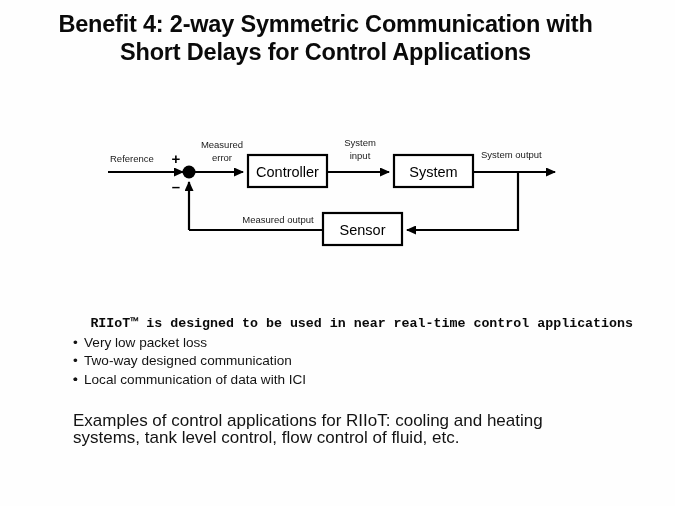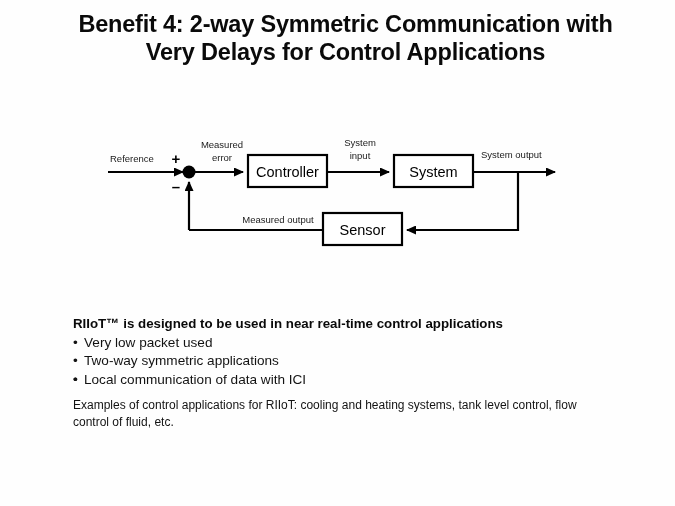--- a/index.html
+++ b/index.html
@@ -16,21 +16,21 @@
     position: relative;
     width: 675px;
     height: 506px;
     background: #fefefe;
     overflow: hidden;
   }
 
   
   #slide-title {
     position: absolute;
-    left: 28px;
+    left: 8px;
     top: 10px;
     width: 635px;
     text-align: center;
     font-family: "Liberation Sans", sans-serif;
     font-weight: bold;
     font-size: 23.5px;
     line-height: 28px;
     letter-spacing: -0.2px;
     color: #0a0a0a;
   }
@@ -78,26 +78,27 @@
   }
 
   
   #body-text {
     position: absolute;
     left: 73px;
     top: 314px;
     width: 560px;
   }
   #lead-line {
-    font-family: Liberation Sans, sans-serif;
+    font-family: Liberation Mono, monospace;
     font-weight: bold;
     font-size: 13.3px;
     line-height: 19px;
     color: #0a0a0a;
     white-space: nowrap;
+    text-align: right;
   }
   #bullet-list {
     list-style: none;
     margin: 1px 0 0 0;
     padding: 0;
   }
   #bullet-list li {
     position: relative;
     padding-left: 11px;
     font-family: "Liberation Sans", sans-serif;
@@ -107,36 +108,36 @@
     white-space: nowrap;
   }
   #bullet-list li .bullet-dot {
     position: absolute;
     left: 0;
     top: 0;
     font-size: 13.6px;
     line-height: 18.4px;
   }
   #examples-para {
-    margin-top: 8px;
-    font-family: "Liberation Sans", sans-serif;
-    font-size: 12px;
+    margin-top: 23px;
+    font-family: "Liberation Sans", sans-serif;
+    font-size: 17px;
     line-height: 17px;
     color: #131313;
     width: 524px;
   }
 </style>
 </head>
 <body>
 
 <div id="slide">
 
   <div id="slide-title">
     <span class="tl">Benefit 4: 2-way Symmetric Communication with</span>
-    <span class="tl">Very Delays for Control Applications</span>
+    <span class="tl">Short Delays for Control Applications</span>
   </div>
 
   <div id="diagram">
     <svg width="675" height="150" viewBox="0 0 675 150" xmlns="http://www.w3.org/2000/svg">
       <defs>
         <marker id="arrowR" markerWidth="10" markerHeight="9" refX="9" refY="4.5" orient="auto" markerUnits="userSpaceOnUse">
           <path d="M0,0 L10,4.5 L0,9 z" fill="#000000"></path>
         </marker>
         <marker id="arrowL" markerWidth="10" markerHeight="9" refX="9" refY="4.5" orient="auto" markerUnits="userSpaceOnUse">
           <path d="M0,0 L10,4.5 L0,9 z" fill="#000000"></path>
@@ -188,25 +189,25 @@
     </svg>
   </div>
 
   <div id="body-text">
 
     <div id="lead-line">RIIoT™ is designed to be used in near real-time control applications</div>
 
     <ul id="bullet-list">
       <li>
         <span class="bullet-dot">•</span>
-        <span>Very low packet used</span>
-      </li>
-      <li>
-        <span class="bullet-dot">•</span>
-        <span>Two-way symmetric applications</span>
+        <span>Very low packet loss</span>
+      </li>
+      <li>
+        <span class="bullet-dot">•</span>
+        <span>Two-way designed communication</span>
       </li>
       <li>
         <span class="bullet-dot">•</span>
       </li>
       <li>
         <span class="bullet-dot">•</span>
         <span>Local communication of data with ICI</span>
       </li>
     </ul>
 

